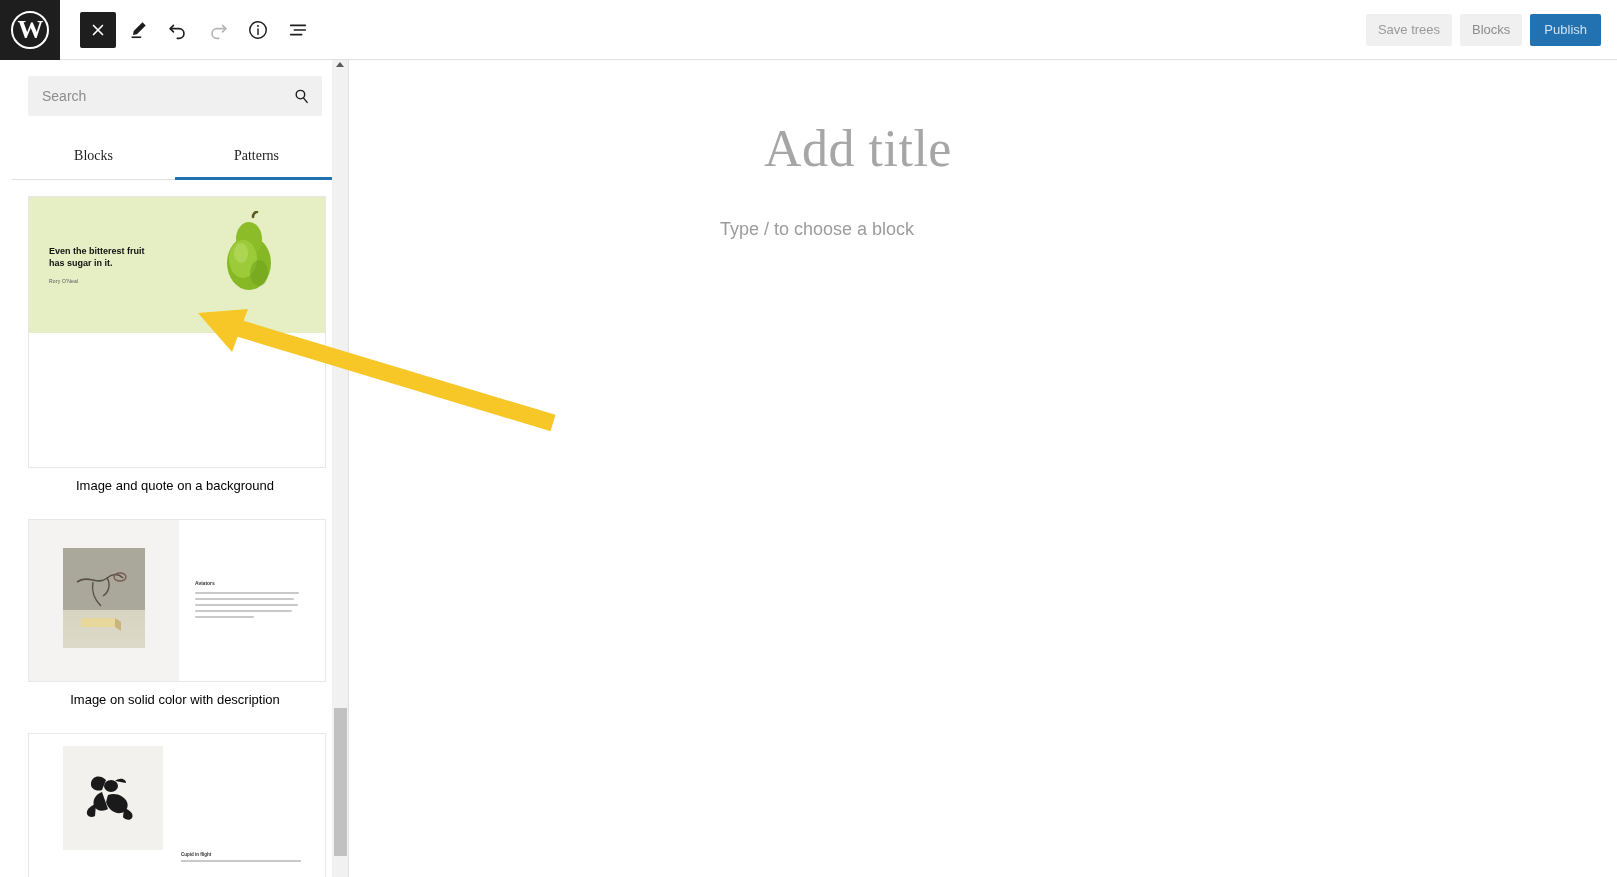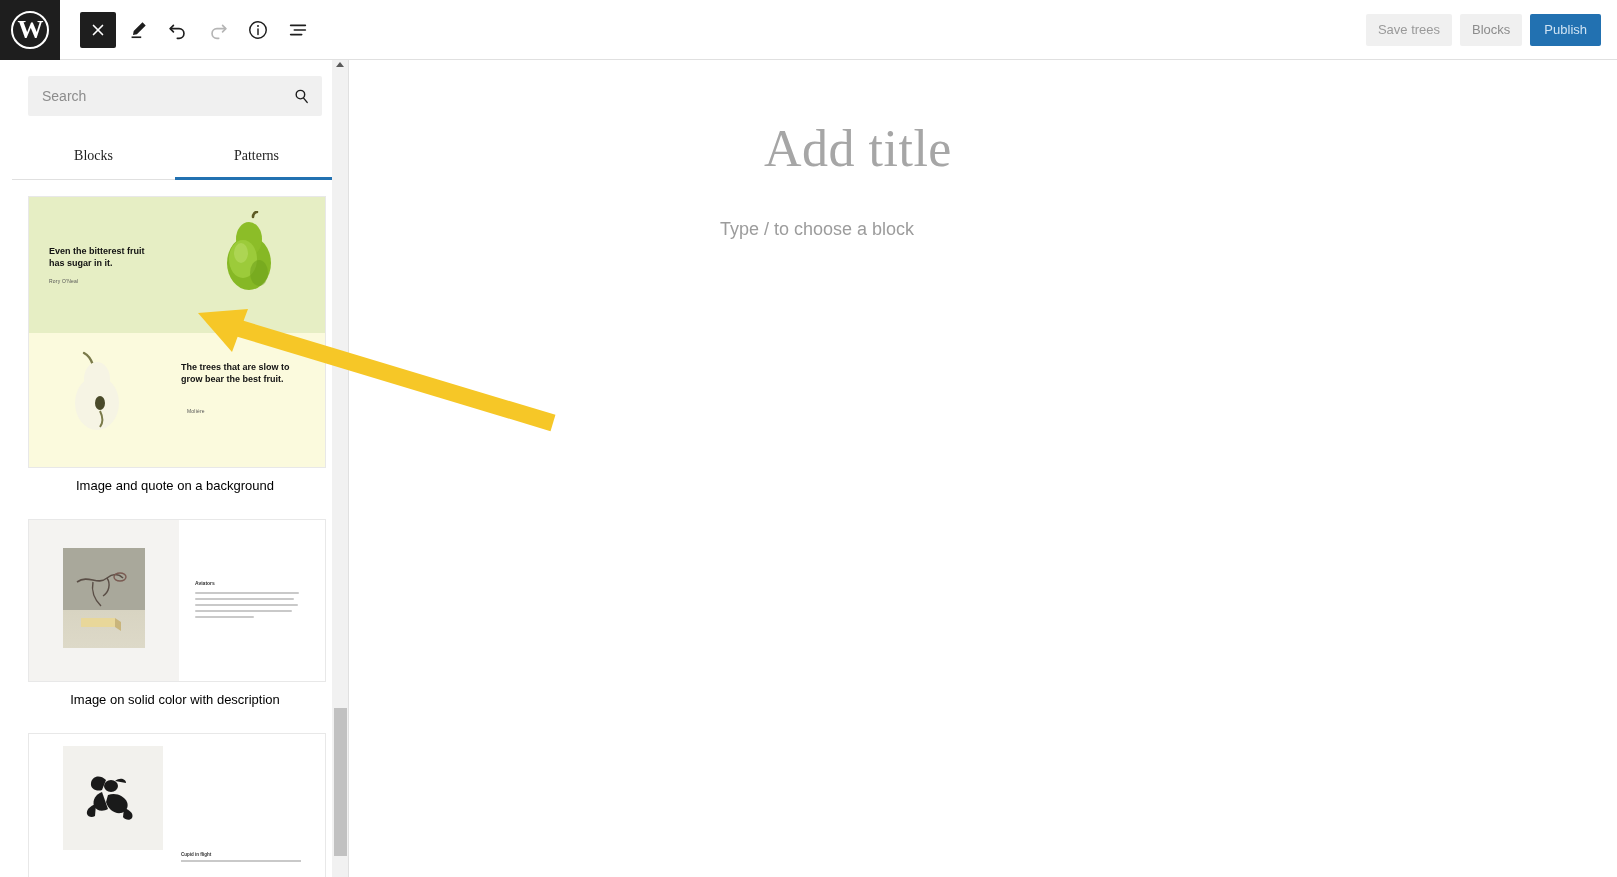--- a/index.html
+++ b/index.html
@@ -300,31 +300,20 @@
             <div class="qtext" style="left:20px; top:48px; width:110px;">Even the bitterest fruit has sugar in it.</div>
             <div class="qattr" style="left:20px; top:81px;">Rory O'Neal</div>
             <svg class="pear-whole" viewBox="0 0 62 82">
               <path d="M34 6 C34 3 36 1 38 1" stroke="#5d5a24" stroke-width="2.6" fill="none" stroke-linecap="round"></path>
               <ellipse cx="30" cy="52" rx="22" ry="27" fill="#86b825"></ellipse>
               <ellipse cx="30" cy="28" rx="13" ry="17" fill="#8cbd28"></ellipse>
               <ellipse cx="24" cy="48" rx="14" ry="19" fill="#9ccb3a"></ellipse>
               <ellipse cx="22" cy="42" rx="7" ry="10" fill="#b3d85c" opacity=".75"></ellipse>
               <ellipse cx="40" cy="62" rx="9" ry="13" fill="#6ea01b" opacity=".55"></ellipse>
             </svg>
-          </div>
-          <div class="half bot">
-            <svg class="pear-half" viewBox="0 0 62 82">
-              <path d="M26 14 C24 8 21 4 17 2" stroke="#7a7a4a" stroke-width="2.4" fill="none" stroke-linecap="round"></path>
-              <ellipse cx="30" cy="52" rx="22" ry="27" fill="#f6f4e4"></ellipse>
-              <ellipse cx="30" cy="28" rx="13" ry="17" fill="#f6f4e4"></ellipse>
-              <ellipse cx="33" cy="52" rx="5" ry="7" fill="#4a4a2a"></ellipse>
-              <path d="M33 60 C36 66 36 72 33 76" stroke="#7a7a4a" stroke-width="2" fill="none"></path>
-            </svg>
-            <div class="qtext" style="left:152px; top:28px; width:110px;">The trees that are slow to grow bear the best fruit.</div>
-            <div class="qattr" style="left:158px; top:75px;">Molière</div>
           </div>
         </div>
         <div class="pattern-label">Image and quote on a background</div>
       </div>
 
       <div class="pattern-item">
         <div class="pattern-preview p2">
           <div class="left">
             <div class="photo">
               <svg width="82" height="100" viewBox="0 0 82 100" style="display:block">

